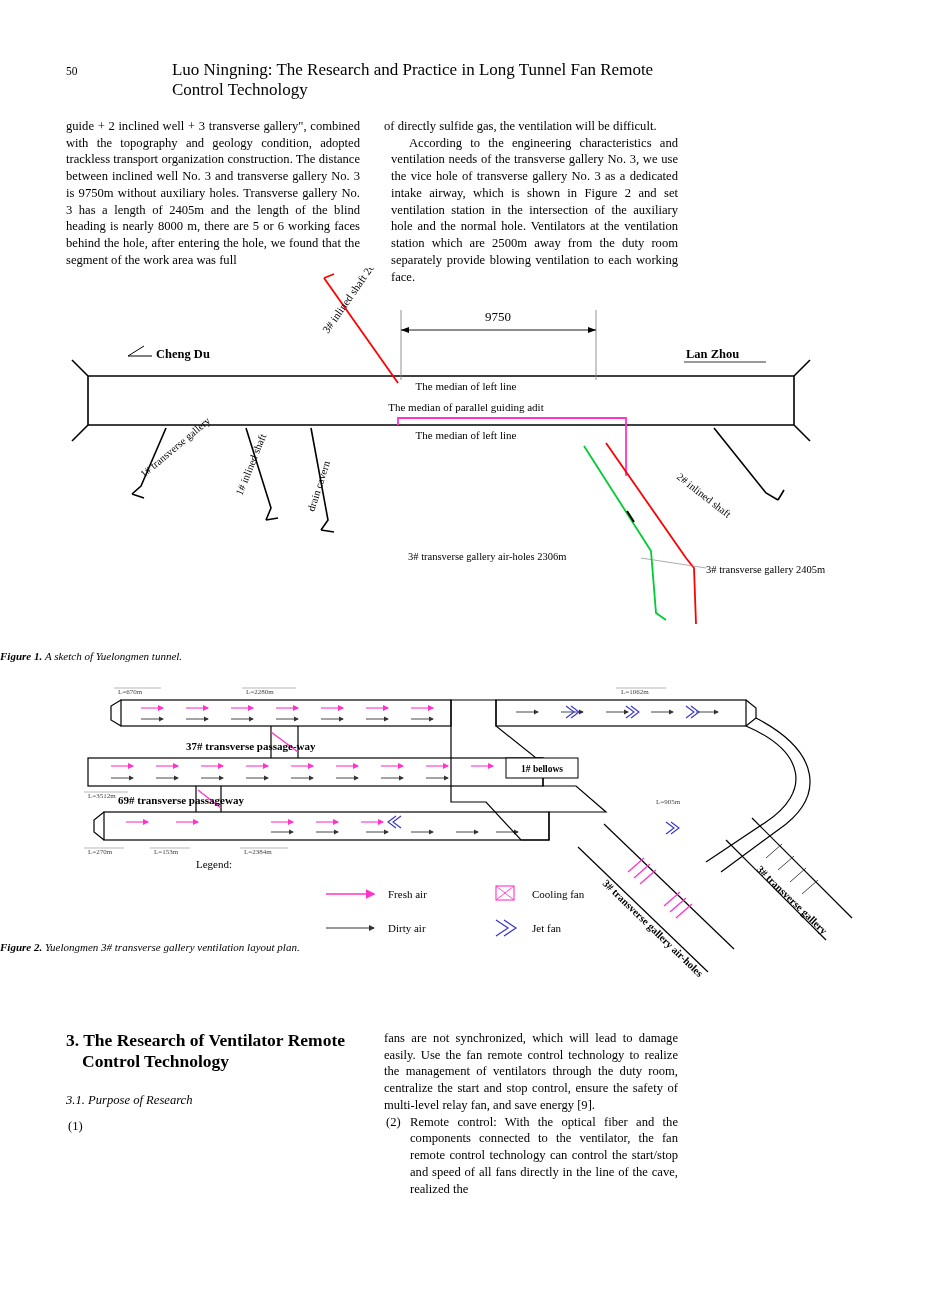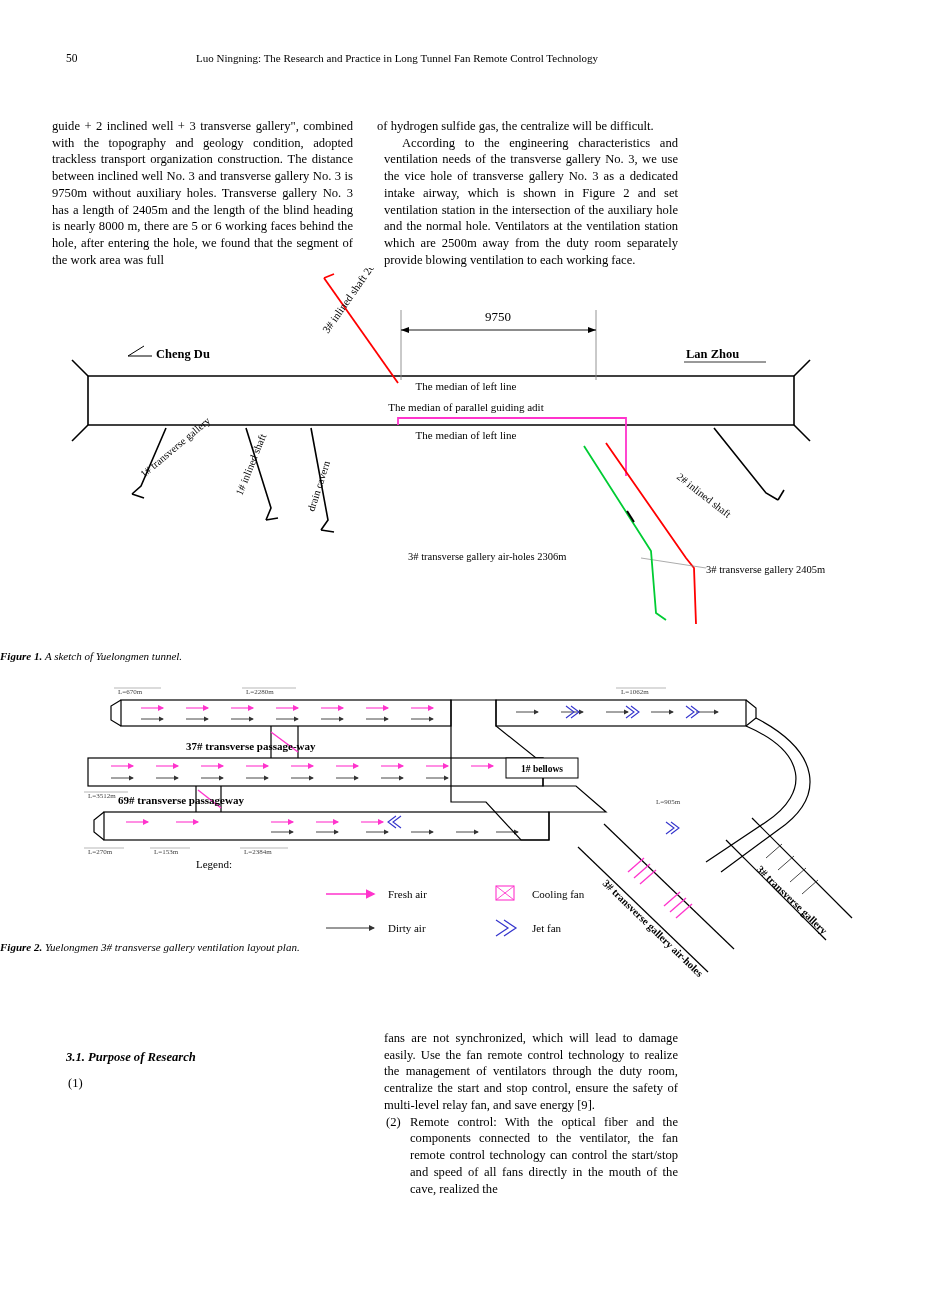--- a/index.html
+++ b/index.html
@@ -13,25 +13,25 @@
   }
   .page { position: relative; width: 744px; height: 1309px; padding: 0; }
 
   
   .runhead {
     position: absolute; top: 52px; left: 66px; right: 66px;
     font-size: 11.5px; color: #000;
     display: flex; align-items: baseline;
   }
   .runhead .pageno { width: 130px; font-size: 11.5px; }
-  .runhead .rh-title { font-size: 11px; }
+  .runhead .rh-title { font-size: 17px; margin-top: 8px; }
 
   
   .cols {
-    position: absolute; top: 118px; left: 52px; right: 66px;
+    position: absolute; top: 118px; left: 66px; right: 66px;
     display: flex; gap: 24px;
   }
   .col { width: 385px; }
   p.just {
     margin: 0 0 0 0;
     font-size: 12.6px;
     line-height: 1.33;
     text-align: justify;
     text-justify: inter-word;
     hyphens: auto;
@@ -54,21 +54,21 @@
     position: absolute; top: 1030px; left: 66px; right: 66px;
     display: flex; gap: 24px;
   }
   .lower .col { width: 385px; }
   h2.sec {
     font-size: 17.5px; font-weight: bold; margin: 0 0 2px 0; line-height: 1.22;
     font-family: "Liberation Serif", serif;
   }
   h2.sec .l2 { display:block; padding-left: 16px; }
   h3.sub {
-    font-size: 12.6px; font-weight: bold; font-style: italic; margin: 20px 0 10px 0;
+    font-size: 12.6px; font-weight: normal; font-style: italic; margin: 20px 0 10px 0;
   }
   ol.numlist { margin: 0; padding: 0; list-style: none; }
   ol.numlist li {
     font-size: 12.6px; line-height: 1.33; text-align: justify;
     padding-left: 30px; position: relative; margin-bottom: 2px;
   }
   ol.numlist li .mark { position: absolute; left: 2px; top: 0; }
   .lower .col.right ol.numlist li { padding-left: 26px; }
   .lower .col.right p.just { margin-bottom: 0; }
 
@@ -83,21 +83,21 @@
   <div class="runhead">
     <span class="pageno">50</span>
     <span class="rh-title">Luo Ningning:   The Research and Practice in Long Tunnel Fan Remote Control Technology</span>
   </div>
 
   <div class="cols">
     <div class="col">
       <p class="just">guide + 2 inclined well + 3 transverse gallery", combined with the topography and geology condition, adopted trackless transport organization construction. The distance between inclined well No. 3 and transverse gallery No. 3 is 9750m without auxiliary holes. Transverse gallery No. 3 has a length of 2405m and the length of the blind heading is nearly 8000 m, there are 5 or 6 working faces behind the hole, after entering the hole, we found that the segment of the work area was full</p>
     </div>
     <div class="col">
-      <p class="just">of hydrogen sulfide gas, the centralize will be difficult.</p>
+      <p class="just">of directly sulfide gas, the ventilation will be difficult.</p>
       <p class="just indent">According to the engineering characteristics and ventilation needs of the transverse gallery No. 3, we use the vice hole of transverse gallery No. 3 as a dedicated intake airway, which is shown in Figure 2 and set ventilation station in the intersection of the auxiliary hole and the normal hole. Ventilators at the ventilation station which are 2500m away from the duty room separately provide blowing ventilation to each working face.</p>
     </div>
   </div>
 
   <div class="fig1wrap">
     <svg width="793" height="380" viewBox="0 0 793 380">
 
       <line x1="22" y1="108" x2="728" y2="108" stroke="#000" stroke-width="1.6"></line>
       <line x1="22" y1="157" x2="728" y2="157" stroke="#000" stroke-width="1.6"></line>
 
@@ -340,31 +340,35 @@
       <text x="466" y="260" font-size="11">Jet fan</text>
     </svg>
   </div>
   <div class="figcap fig2cap">
     <b><i>Figure 2.</i></b>
     <i>Yuelongmen 3# transverse gallery ventilation layout plan.</i>
   </div>
 
   <div class="lower">
     <div class="col">
+      <h2 class="sec">
+        <span>3. The Research of Ventilator Remote</span>
+        <span class="l2">Control Technology</span>
+      </h2>
       <h3 class="sub">3.1. Purpose of Research</h3>
       <ol class="numlist">
         <li>
           <span class="mark">(1)</span>
         </li>
       </ol>
     </div>
     <div class="col right">
       <p class="just">fans are not synchronized, which will lead to damage easily. Use the fan remote control technology to realize the management of ventilators through the duty room, centralize the start and stop control, ensure the safety of multi-level relay fan, and save energy [9].</p>
       <ol class="numlist" style="margin-top:0;">
         <li>
           <span class="mark">(2)</span>
-          <span>Remote control: With the optical fiber and the components connected to the ventilator, the fan remote control technology can control the start/stop and speed of all fans directly in the mouth of the cave, realized the</span>
+          <span>Remote control: With the optical fiber and the components connected to the ventilator, the fan remote control technology can control the start/stop and speed of all fans directly in the line of the cave, realized the</span>
         </li>
       </ol>
     </div>
   </div>
 
 </div>
 
 </body></html>

